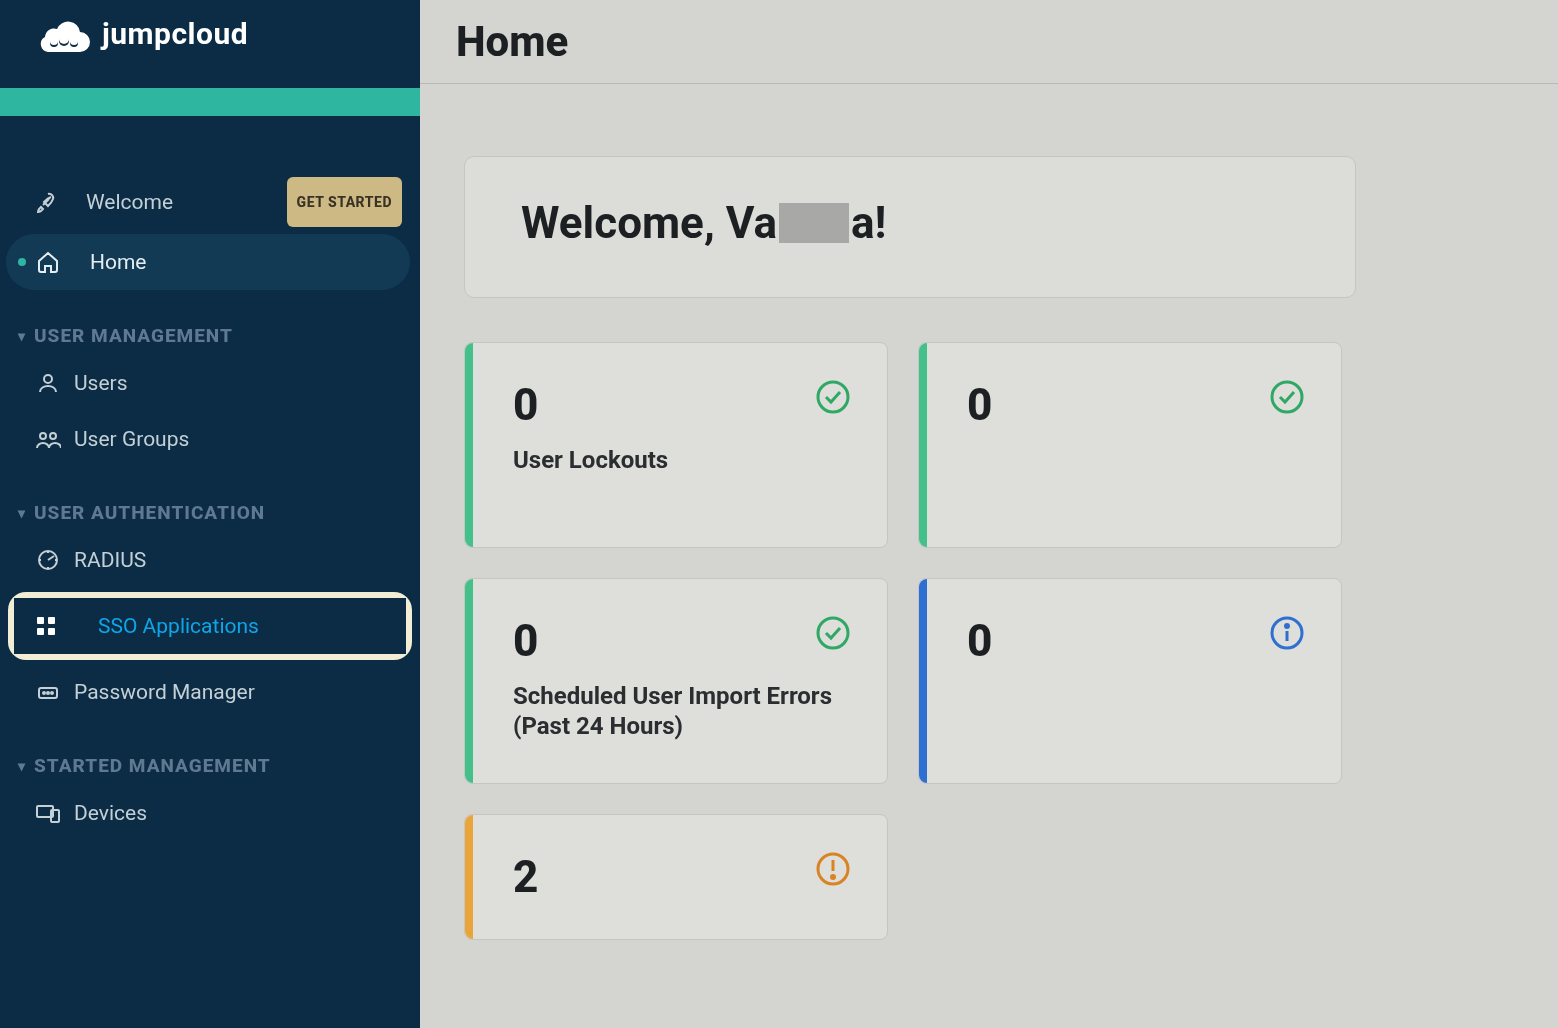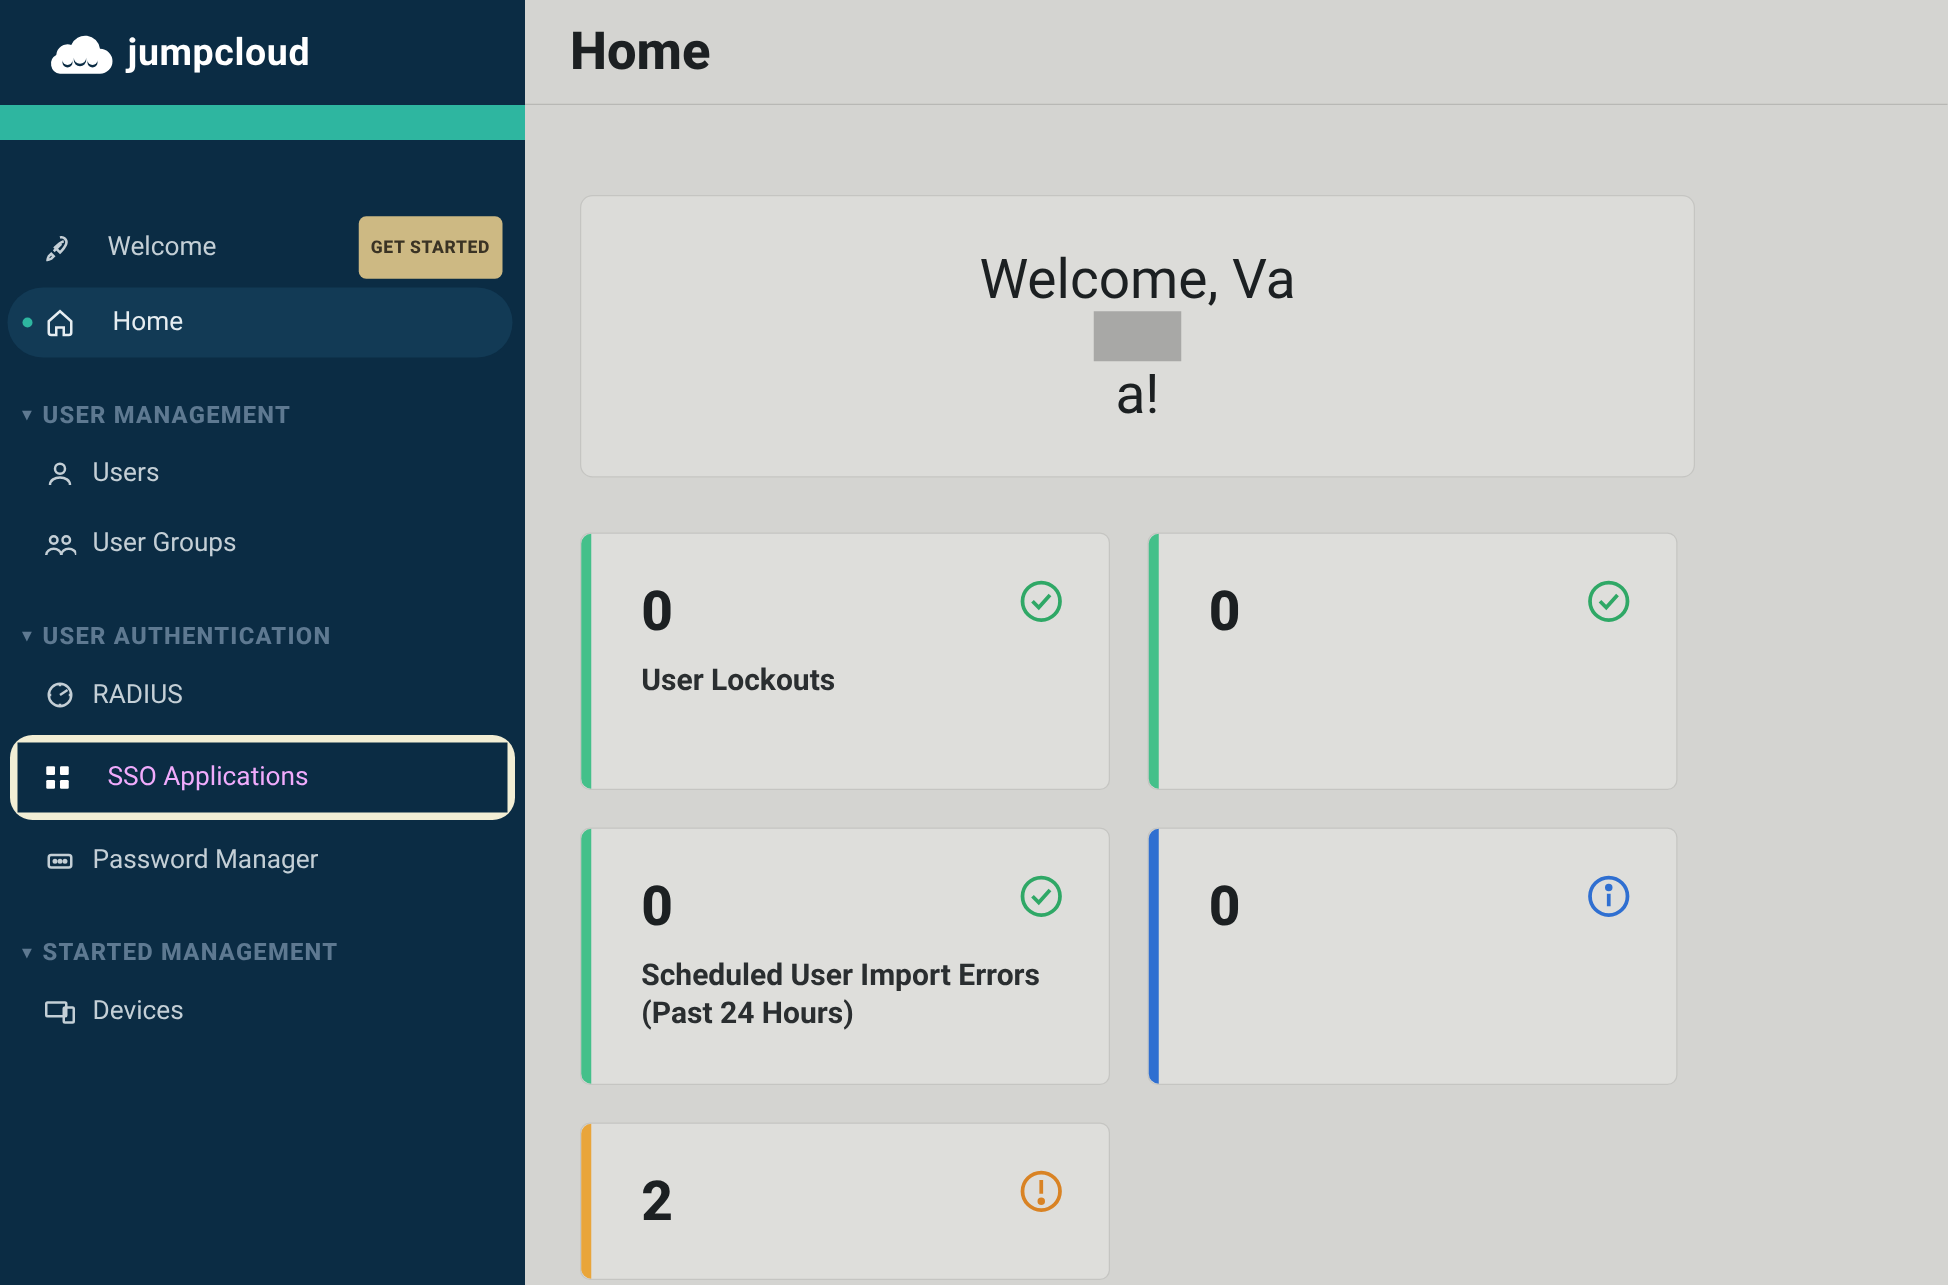--- a/index.html
+++ b/index.html
@@ -17,25 +17,25 @@
   .sidebar {
     position: absolute;
     left: 0; top: 0;
     width: 420px;
     height: 100%;
     background: #0b2c44;
     color: #cfd8df;
     overflow: hidden;
   }
   .logo-wrap {
-    height: 84px;
+    height: 72px;
     display: flex;
-    align-items: center;
     padding-left: 34px;
     gap: 8px;
+    margin-top: 16px;
   }
   .logo-mark {
     width: 60px; height: 38px; position: relative;
   }
   .logo-mark svg { display:block; }
   .logo-text {
     font-size: 30px;
     font-weight: 700;
     color: #ffffff;
     letter-spacing: 0.5px;
@@ -129,22 +129,22 @@
     background:#f2eed5;
     border-radius:18px;
     padding:6px;
   }
   .highlighted-item {
     background:#0b2c44;
     border-radius:0;
     height:56px;
     display:flex;align-items:center;
     padding-left:20px;
-    gap:28px;
-    color:#f0abfc;
+    gap:40px;
+    color:#0ea5e9;
     font-size:21px;
   }
 
   
   .main {
     position:absolute;
     left:420px; top:0; right:0; bottom:0;
     background:#d4d4d1;
   }
   .topbar {
@@ -166,26 +166,25 @@
     width: 892px;
     min-height: 142px;
     background:#dcdcd9;
     border:1px solid #c5c5c2;
     border-radius:10px;
     padding: 40px 56px;
     position: relative;
   }
   .welcome-text {
     font-size:44px;
-    font-weight:400;
+    font-weight:700;
     color:#1c2022;
     display:flex;
     align-items:center;
     gap:0;
-    flex-direction:column;
   }
   .blur-box {
     display:inline-block;
     width:70px; height:40px;
     background:#a8a8a6;
     margin:0 2px;
   }
 
   .cards-grid {
     margin-top:44px;

